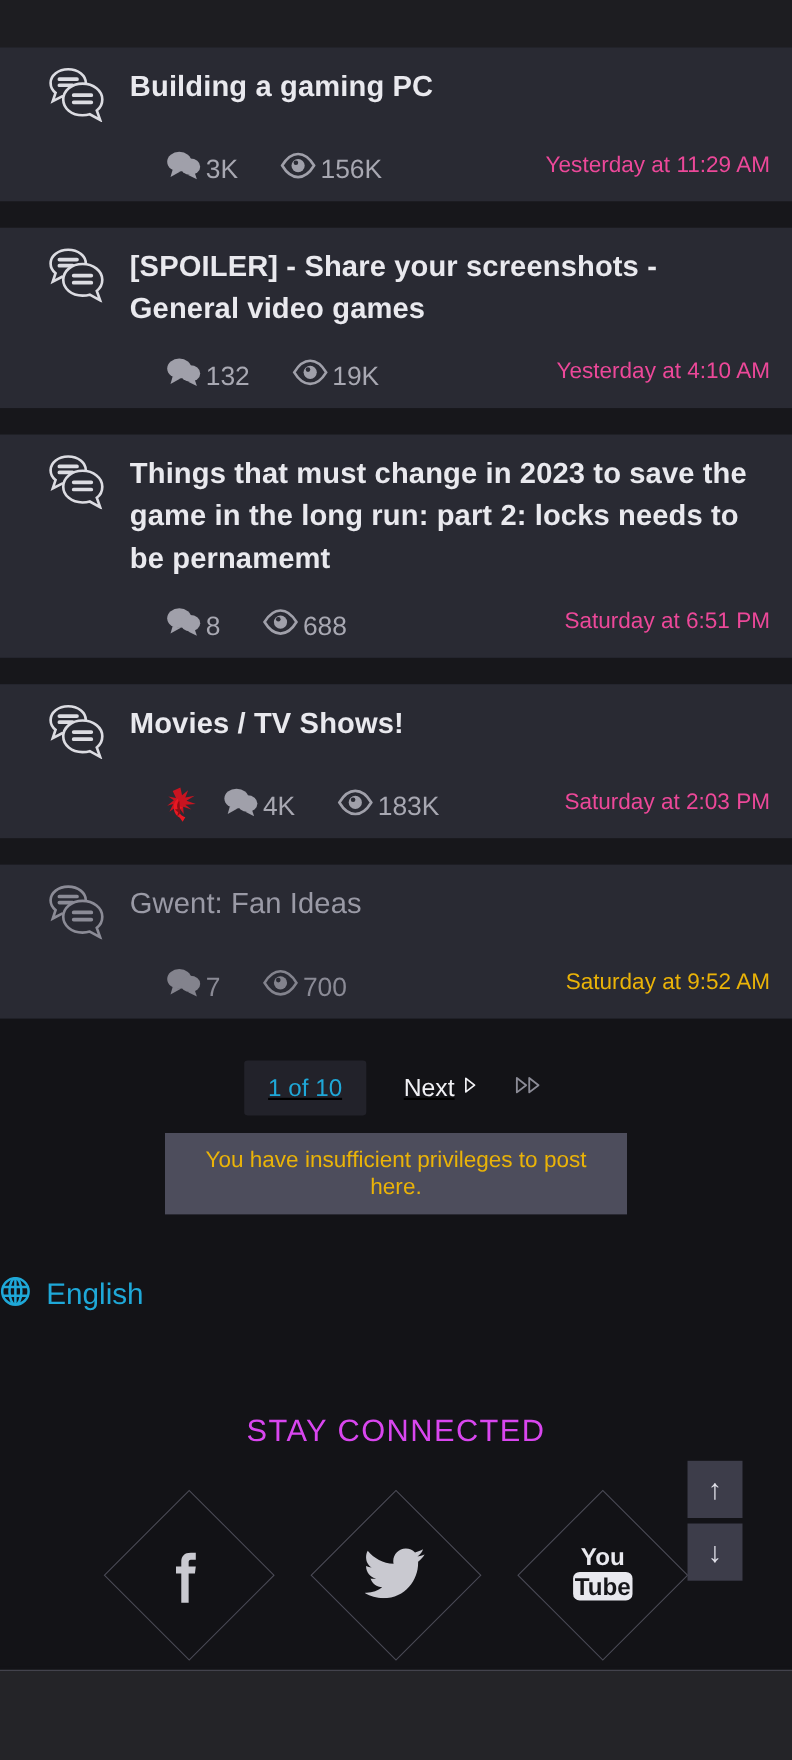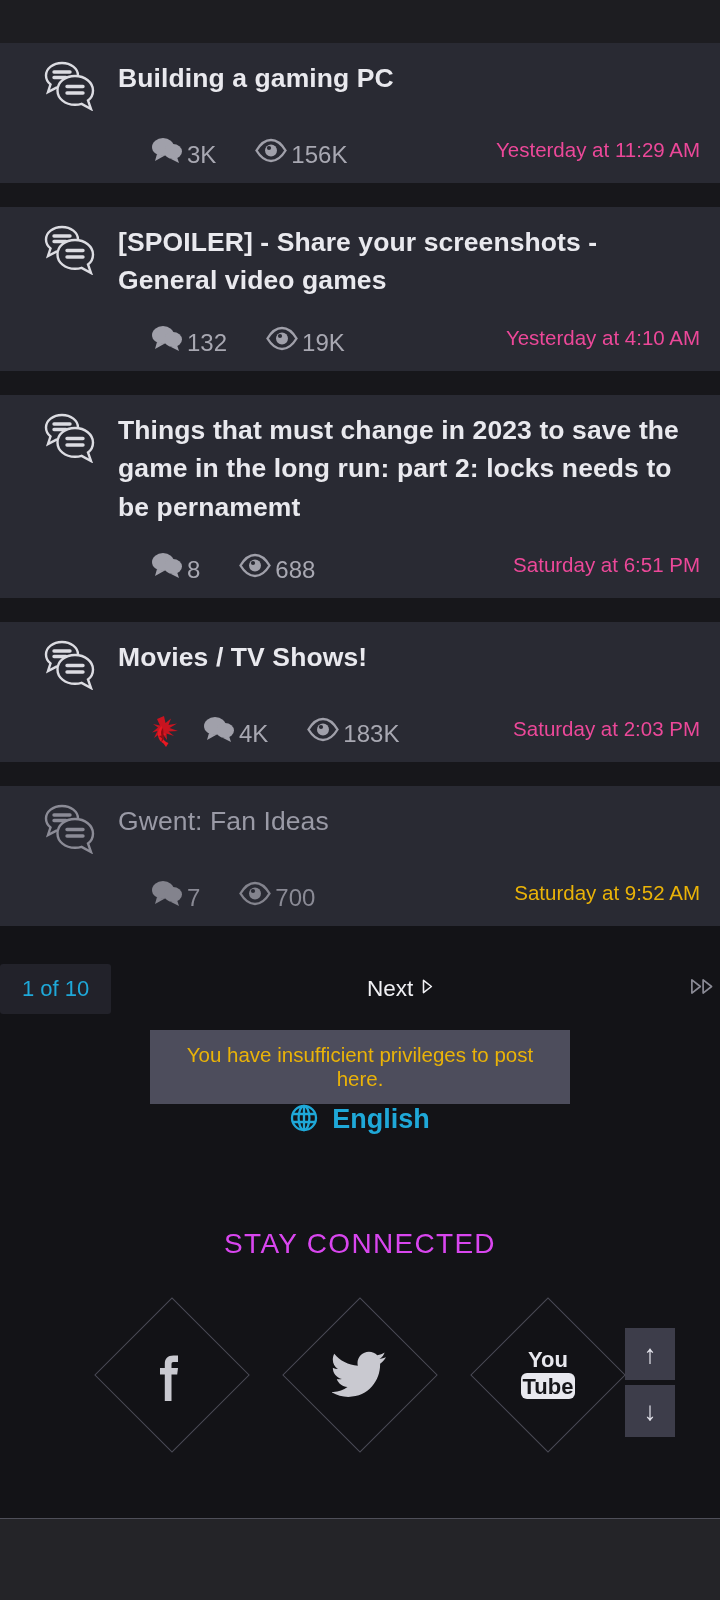--- a/index.html
+++ b/index.html
@@ -109,22 +109,23 @@
 
   
   .pager-section {
     background: #131317;
     padding-top: 14px;
     padding-bottom: 10px;
   }
   .pager {
     display: flex;
     align-items: center;
-    justify-content: space-between;
+    justify-content: center;
     gap: 34px;
+    text-decoration: underline;
   }
   .pager-current {
     background: #22222a;
     color: #1fa8d8;
     font-size: 22px;
     padding: 12px 22px;
     border-radius: 3px;
     min-width: 50px;
     text-align: center;
   }
@@ -154,23 +155,23 @@
     text-align: center;
     padding: 13px 30px;
     width: 420px;
     box-sizing: border-box;
   }
 
   
   .lang-row {
     display: flex;
     align-items: center;
-    justify-content: center;
+    justify-content: flex-start;
     gap: 14px;
-    font-weight: bold;
+    margin-top: 56px;
   }
   .lang-label {
     color: #1fa8d8;
     font-size: 27px;
   }
 
   
   .stay-title {
     text-align: center;
     color: #d946ef;

